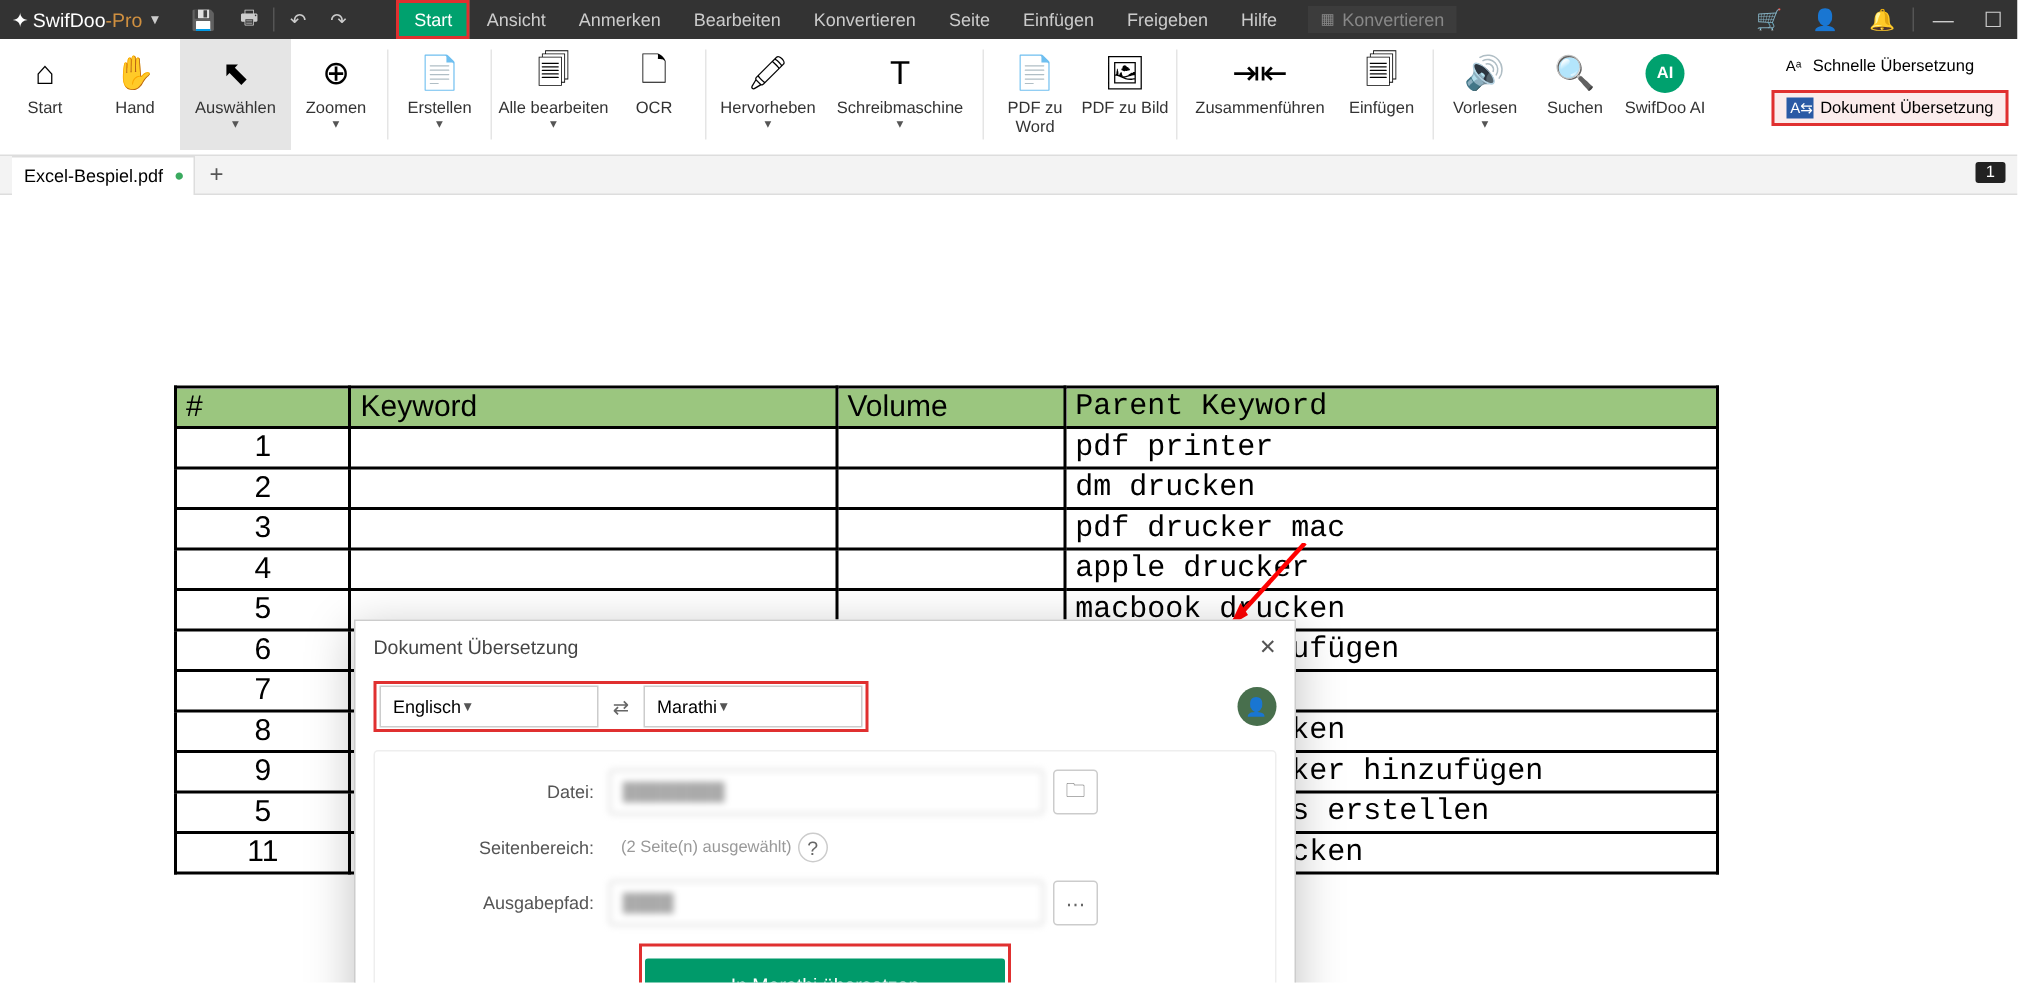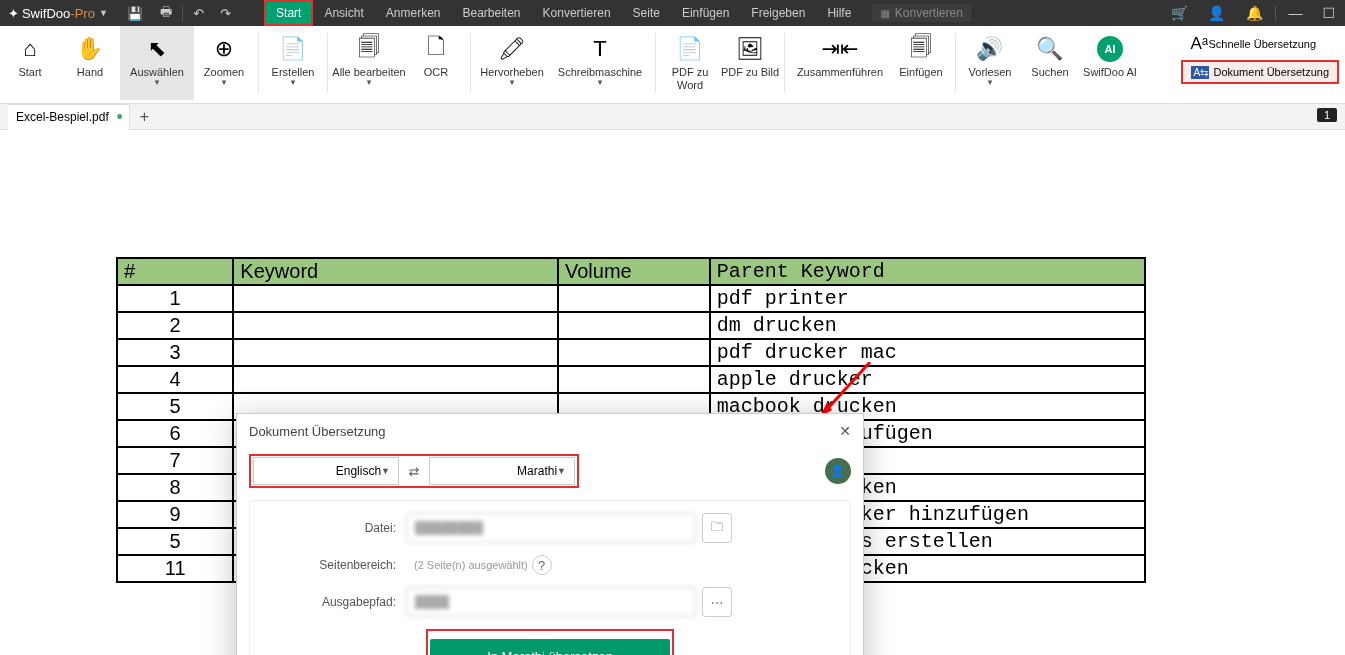--- a/index.html
+++ b/index.html
@@ -26,21 +26,21 @@
     .ribbon-btn.wide { width: 74px; }
     .ribbon-btn.wider { width: 102px; }
     .ribbon-btn.selected { background: #e5e5e5; }
     .ribbon-btn .r-icon { height: 30px; display: flex; align-items: center; justify-content: center; font-size: 22px; color: #000; margin-bottom: 2px; }
     .ribbon-btn .r-label { line-height: 13px; }
     .ribbon-btn .r-arrow { font-size: 9px; color: #555; margin-top: -2px; }
     .ribbon-ai .r-icon { color: #fff; }
     .ai-badge { background: #00a16e; color: #fff; border-radius: 50%; width: 26px; height: 26px; display: flex; align-items: center; justify-content: center; font-size: 11px; font-weight: bold; }
     .ribbon-right { position: absolute; right: 6px; top: 6px; display: flex; flex-direction: column; gap: 4px; }
     .ribbon-right-btn { height: 24px; border: 1px solid transparent; padding: 0 8px; display: flex; align-items: center; font-size: 11px; cursor: pointer; background: #fff; }
-    .ribbon-right-btn .rr-icon { width: 18px; font-size: 17px; }
+    .ribbon-right-btn .rr-icon { width: 18px; font-size: 10px; }
     .ribbon-right-btn.hot { background: #fbecec; border: 2px solid #e03030; }
     .ribbon-right-btn.hot .rr-icon { color: #2a5aa5; background:#2a5aa5; color:#fff; font-size:10px; text-align:center; padding:1px 2px; margin-right:4px;}
     .ribbon-sep { width: 1px; background: #e5e5e5; height: 60px; margin: 7px 4px 0; }
     
     
     .tabbar { height: 26px; background: #f3f3f3; border-bottom: 1px solid #ddd; display: flex; align-items: center; padding: 0 8px; position: relative; }
     .tab { height: 26px; display: flex; align-items: center; border-right: 1px solid #ddd; padding: 0 20px 0 8px; font-size: 12px; background: #fff; border-top: 1px solid #ddd; position: relative; }
     .tab .dot { color: #3aaa5f; position: absolute; right: 6px; font-size: 18px; line-height: 0; }
     .new-tab { padding: 0 10px; font-size: 16px; color: #555; cursor: pointer; }
     .page-badge { position: absolute; right: 8px; top: 4px; background: #222; color: #fff; font-size: 11px; padding: 1px 7px; border-radius: 2px; }
@@ -54,21 +54,21 @@
     .col-b { width: 335px; }
     .col-c { width: 155px; }
     .col-d { width: 440px; font-family: Liberation Mono, monospace; }
     .sheet-table td.col-a { text-align: center; }
     
     
     .dialog { position: absolute; left: 236px; top: 283px; width: 628px; height: 350px; background: #fff; border: 1px solid #ccc; box-shadow: 0 6px 30px rgba(0,0,0,.25); }
     .dialog-head { display: flex; align-items: center; padding: 9px 12px; font-size: 13px; color: #444; }
     .dialog-close { margin-left: auto; font-size: 14px; cursor: pointer; color: #555; }
     .dialog-row1 { display: flex; align-items: center; padding: 0 12px; margin-top: 6px; gap: 0; }
-    .lang-box { border: 1px solid #ccc; height: 28px; width: 146px; display: flex; align-items: center; padding: 0 8px; font-size: 12px; cursor: pointer; justify-content: flex-end; }
+    .lang-box { border: 1px solid #ccc; height: 28px; width: 146px; display: flex; align-items: center; padding: 0 8px; font-size: 12px; cursor: pointer; justify-content: flex-start; }
     .lang-box .chev { font-size: 9px; color: #555; }
     .swap { width: 30px; text-align: center; color: #666; font-size: 13px; }
     .lang-wrap { border: 2px solid #e03030; padding: 1px 2px; display: flex; align-items: center; }
     .avatar { margin-left: auto; width: 26px; height: 26px; border-radius: 50%; background: #486f4d; color: #fff; display: flex; align-items: center; justify-content: center; font-size: 12px; }
     .dialog-body { background: #fff; border: 1px solid #eee; margin: 12px; border-radius: 3px; padding: 12px 16px; }
     .frow { display: flex; align-items: center; margin-bottom: 12px; font-size: 12px; color: #555; }
     .frow label { width: 140px; text-align: right; padding-right: 10px; }
     .frow input { height: 30px; border: 1px solid #ccc; border-radius: 3px; padding: 0 8px; font-size: 12px; width: 200px; }
     .frow .input-blur { color: #aaa; filter: blur(2px); }
     .frow .fbtn { width: 30px; height: 30px; border: 1px solid #ccc; border-radius: 3px; margin-left: 6px; display: flex; align-items: center; justify-content: center; font-size: 13px; color: #666; cursor: pointer; }

